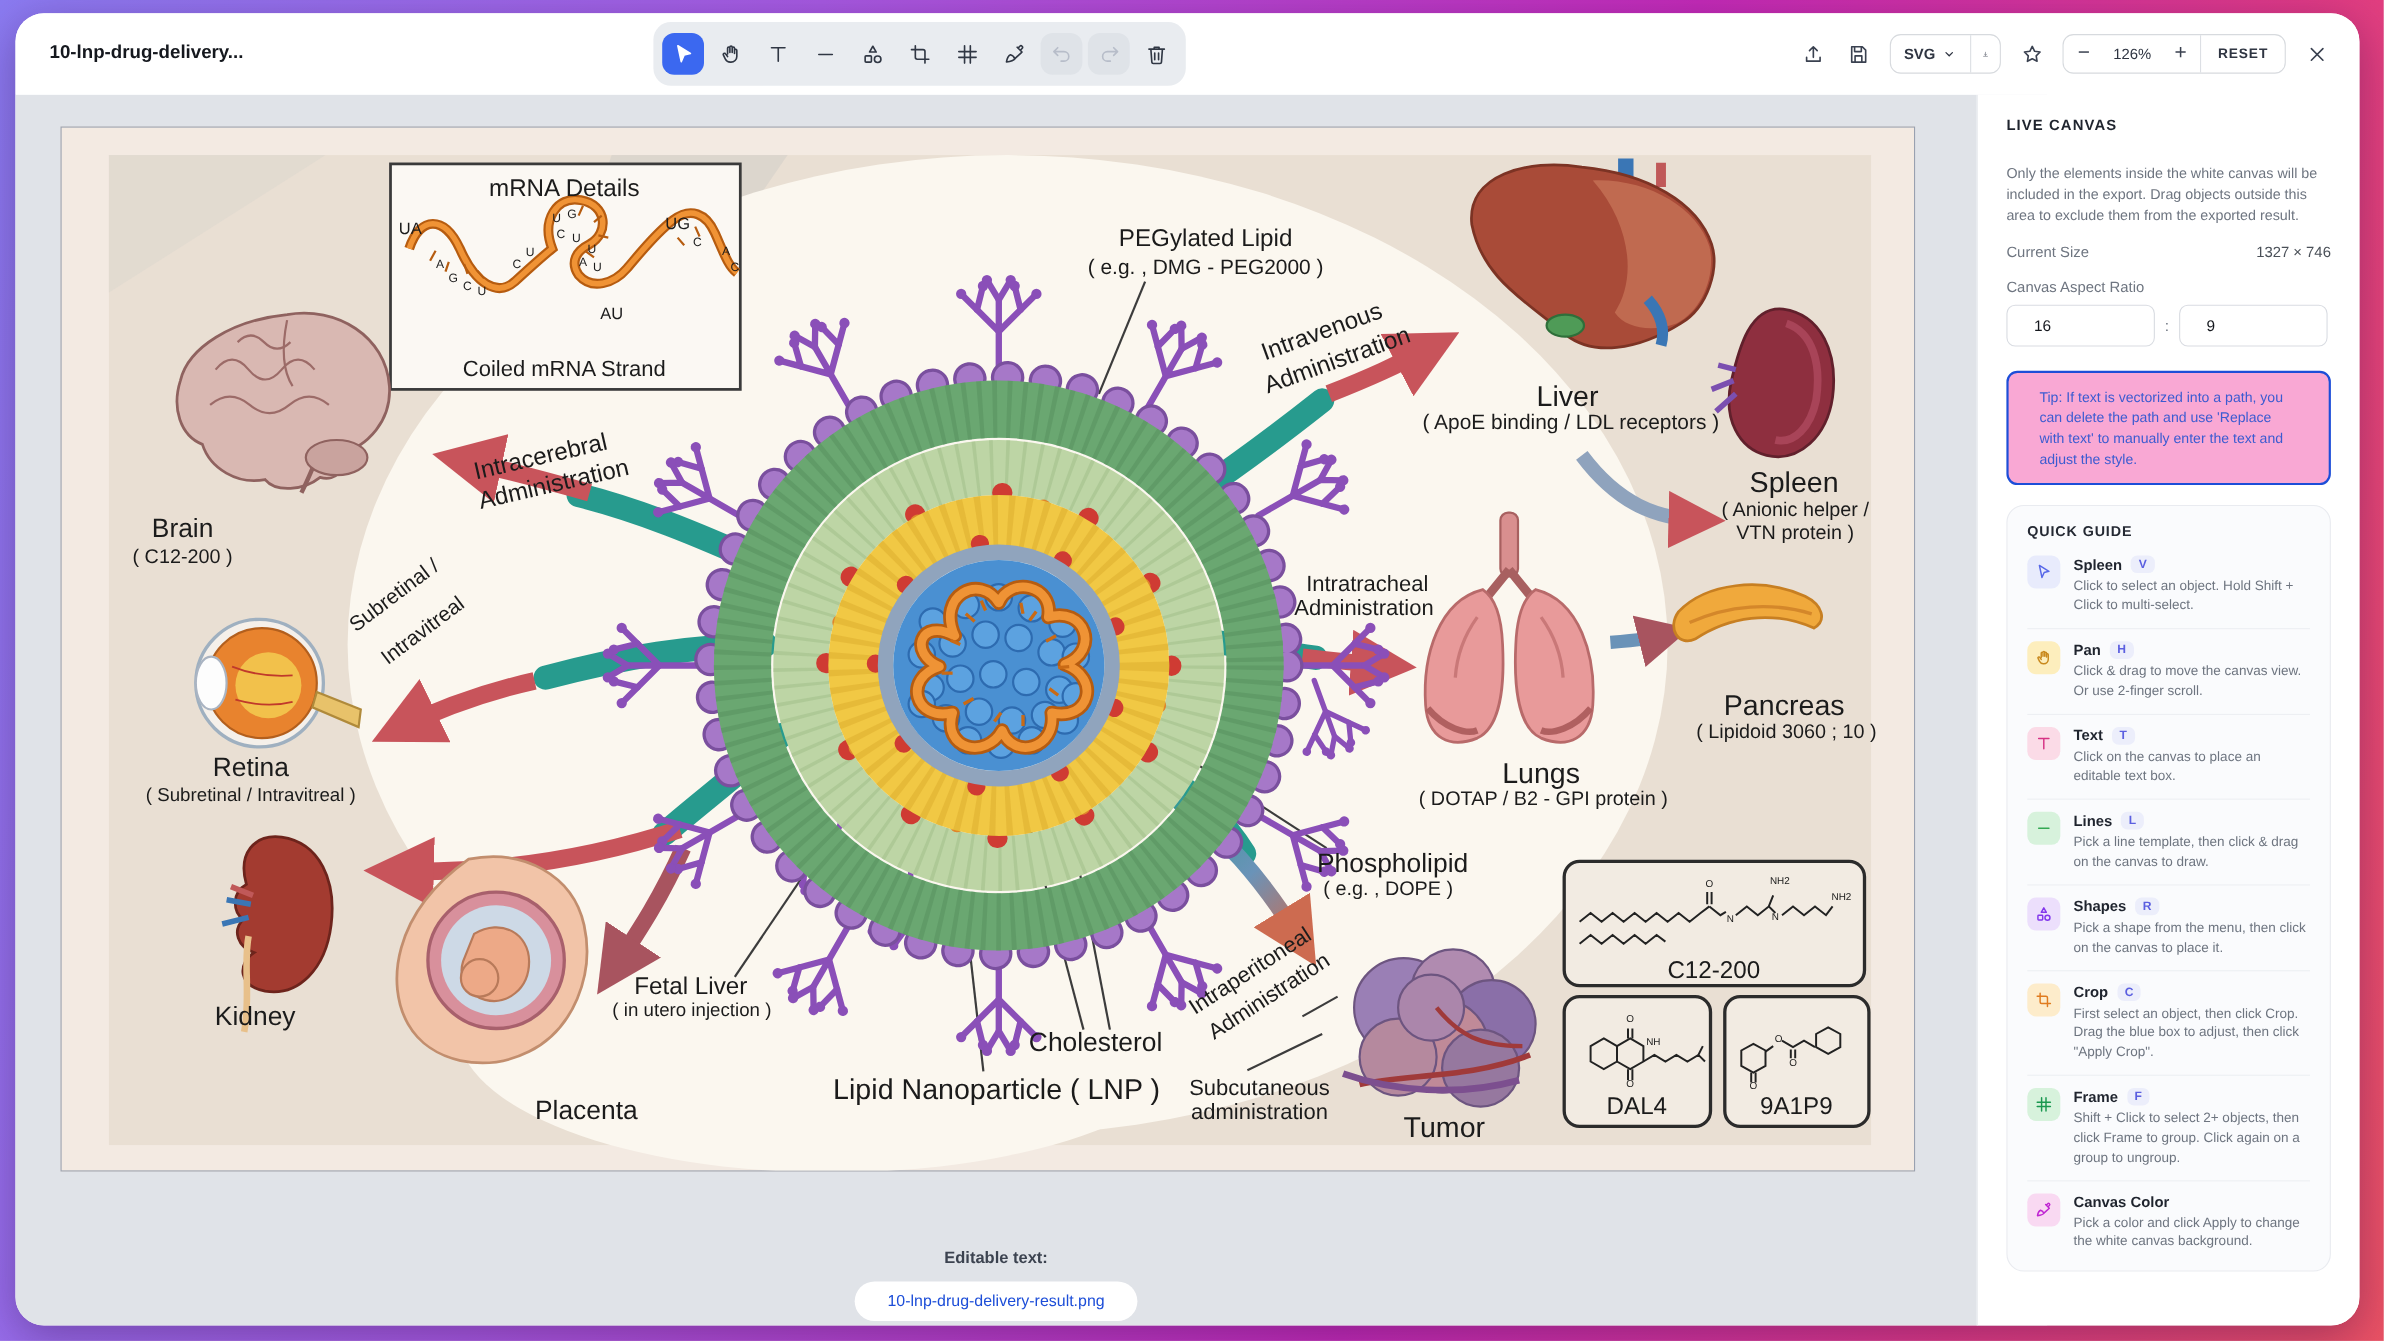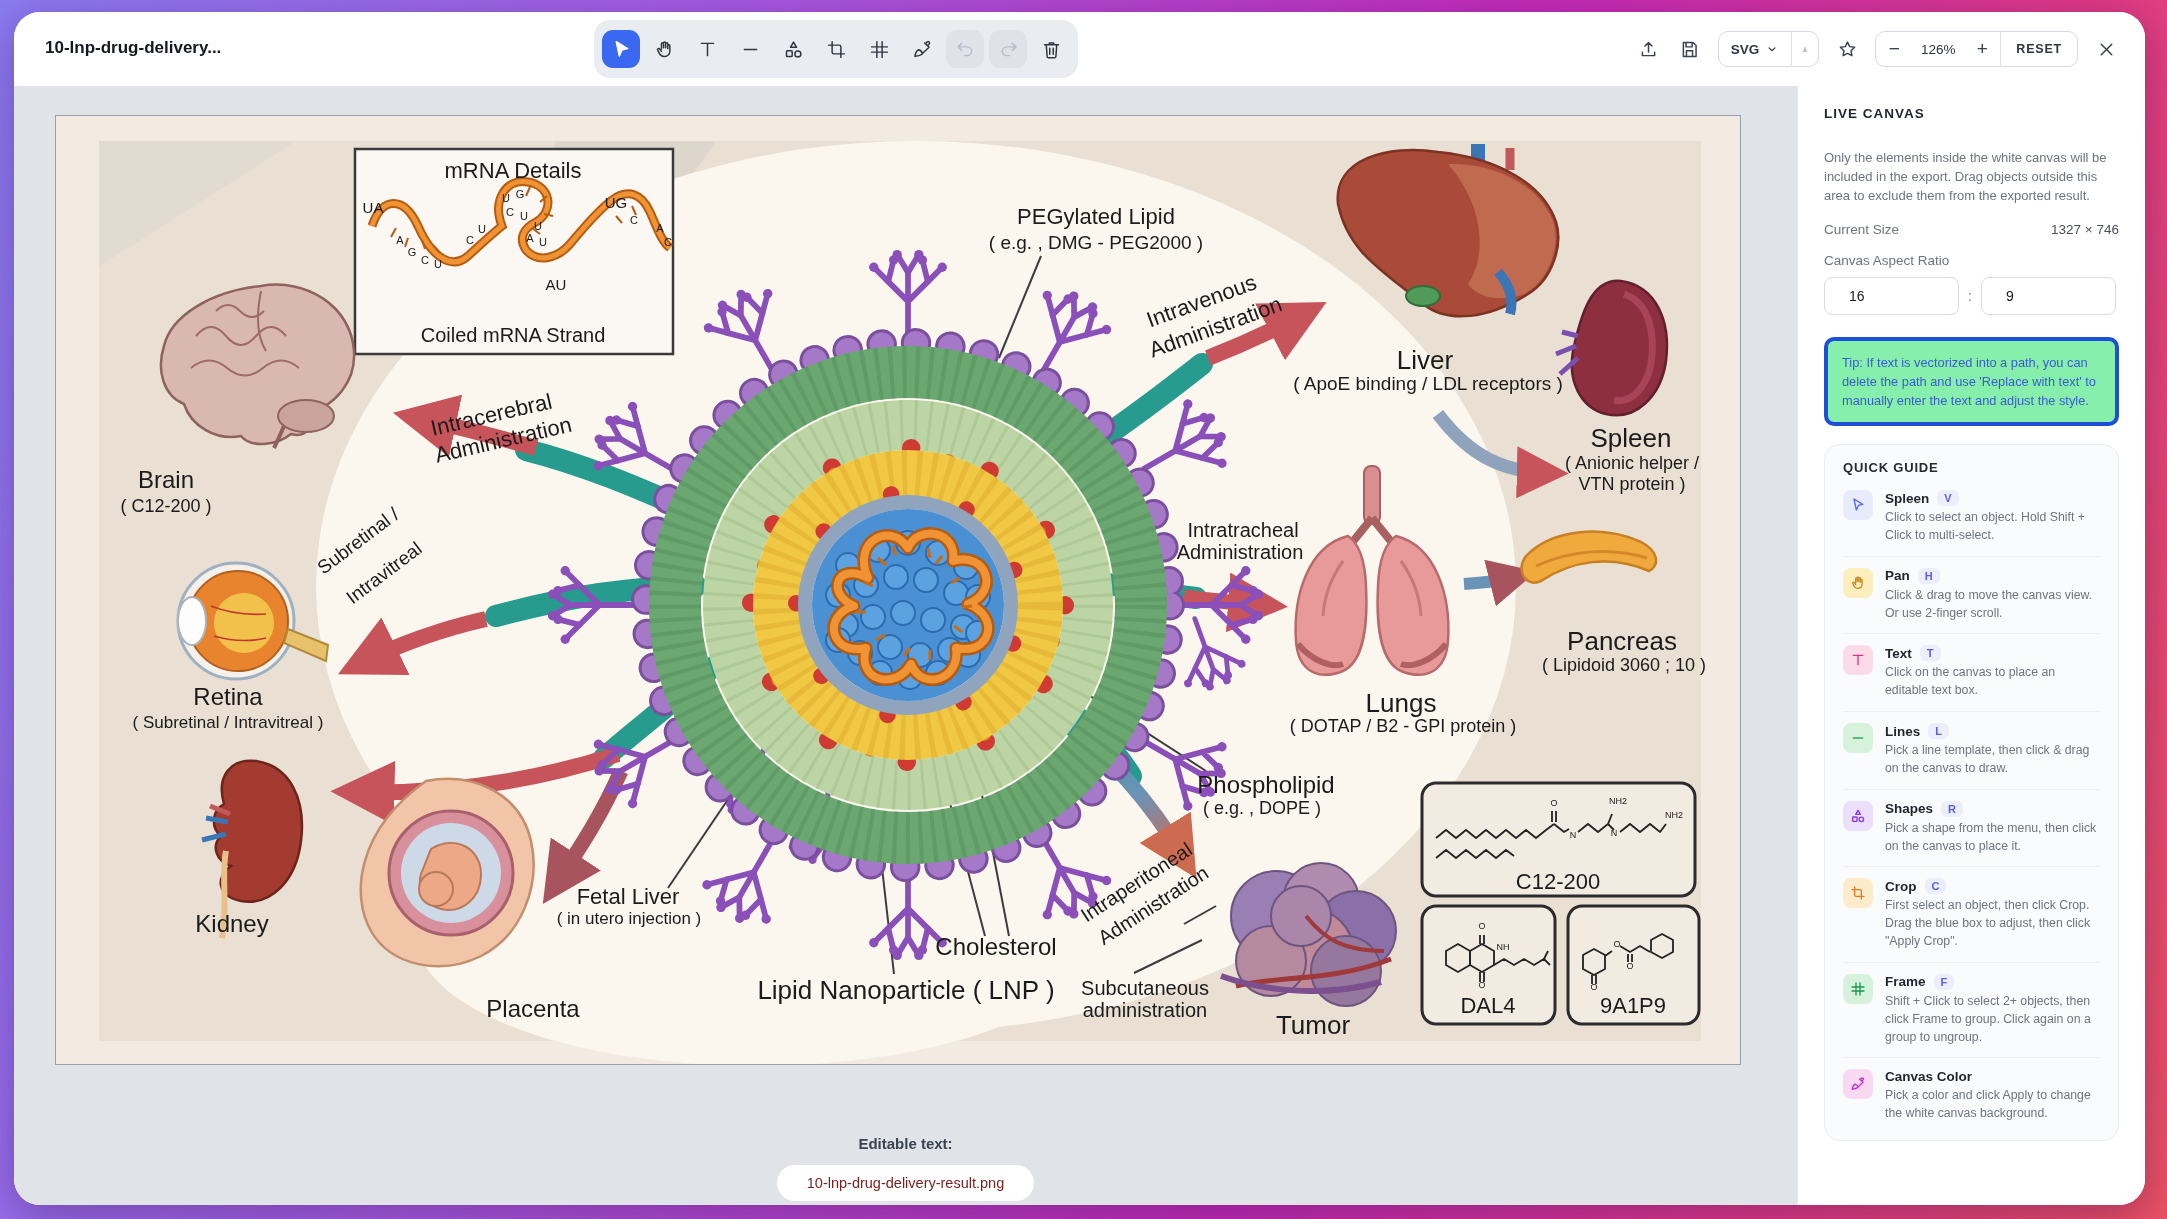--- a/index.html
+++ b/index.html
@@ -38,36 +38,36 @@
   
   .workspace { position:absolute; left:0; top:74px; width:1847px; bottom:0; background:#e0e3e8; }
   .canvas-frame { position:absolute; left:41px; top:29px; width:1686px; height:950px;
     background:#f3eae2; border:1px solid #99a1b0; }
   .canvas-frame svg { display:block; width:1684px; height:948px; }
   #diagram-labels text { fill:#1b1b1b; font-family:"Liberation Sans", sans-serif; }
 
   .editable-wrap { position:absolute; left:0; top:1049px; width:1783px; text-align:center; }
   .editable-label { font-size:15px; font-weight:700; color:#3c4350; }
   .editable-pill { display:inline-block; margin-top:13px; padding:10px 30px; background:#fff;
-    border-radius:22px; font-size:14.5px; color:#7f1d1d; cursor:pointer; }
+    border-radius:22px; font-size:14.5px; color:#1d4ed8; cursor:pointer; }
 
   
   .sidebar { position:absolute; right:0; top:74px; width:348px; bottom:0; background:#fff;
     border-left:1px solid #e8eaee; padding:20px 26px; }
   .sb-title { font-size:13.5px; font-weight:700; letter-spacing:1px; color:#1f242e; }
   .sb-desc { margin-top:28px; font-size:13px; line-height:1.45; color:#6e7580; }
   .size-row { display:flex; justify-content:space-between; margin-top:16px; font-size:13.5px; }
   .size-row .lab { color:#6e7580; } .size-row .val { color:#4a5058; }
   .aspect-label { margin-top:16px; font-size:13.5px; color:#6e7580; }
   .aspect-row { display:flex; align-items:center; gap:9px; margin-top:9px; }
   .aspect-row input { width:135px; height:38px; border:1px solid #d9dce2; border-radius:8px;
     padding-left:24px; font-size:14px; color:#15181e; font-family:"Liberation Sans",sans-serif; }
   .aspect-colon { color:#6e7580; font-size:14px; }
-  .tip-box { margin-top:22px; background:#86efac; border:4px solid #1d4ed8; border-radius:10px;
-    padding:12px 14px; font-size:12.8px; line-height:1.5; color:#3b5bd1; }
+  .tip-box { margin-top:22px; background:#f9a8d4; border:2px solid #1d4ed8; border-radius:10px;
+    padding:12px 28px; font-size:12.8px; line-height:1.5; color:#3b5bd1; }
 
   .guide { margin-top:18px; border:1px solid #e9ebf0; background:#fafbfd; border-radius:16px; padding:15px 18px 6px; }
   .guide-title { font-size:13px; font-weight:700; letter-spacing:.8px; color:#242933; margin-bottom:4px; }
   .g-item { display:flex; gap:12px; padding:11px 0; border-bottom:1px solid #edeff3; }
   .g-item:last-child { border-bottom:none; }
   .tile { flex:0 0 30px; width:30px; height:30px; border-radius:8px; display:flex; align-items:center; justify-content:center; }
   .tile svg { width:16px; height:16px; fill:none; stroke-width:2; stroke-linecap:round; stroke-linejoin:round; }
   .g-head { display:flex; align-items:center; gap:8px; }
   .g-name { font-size:13.5px; font-weight:700; color:#1f242e; }
   .key { background:#eceefb; color:#5b5fe0; font-size:11px; font-weight:700; padding:2px 7px; border-radius:6px; }

